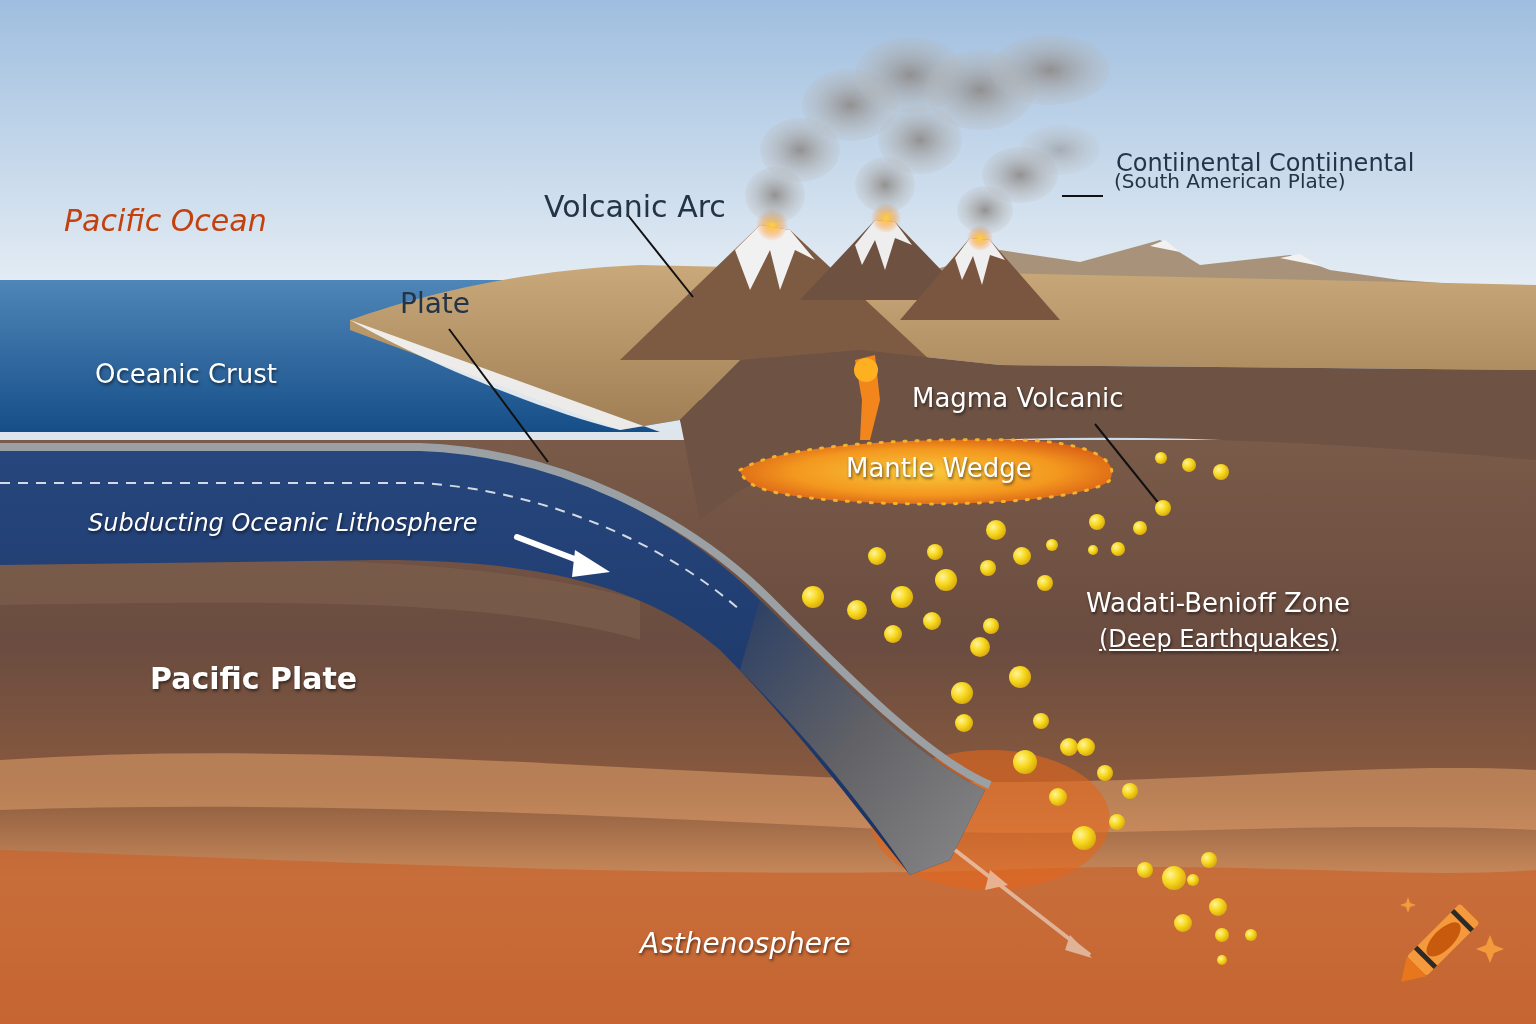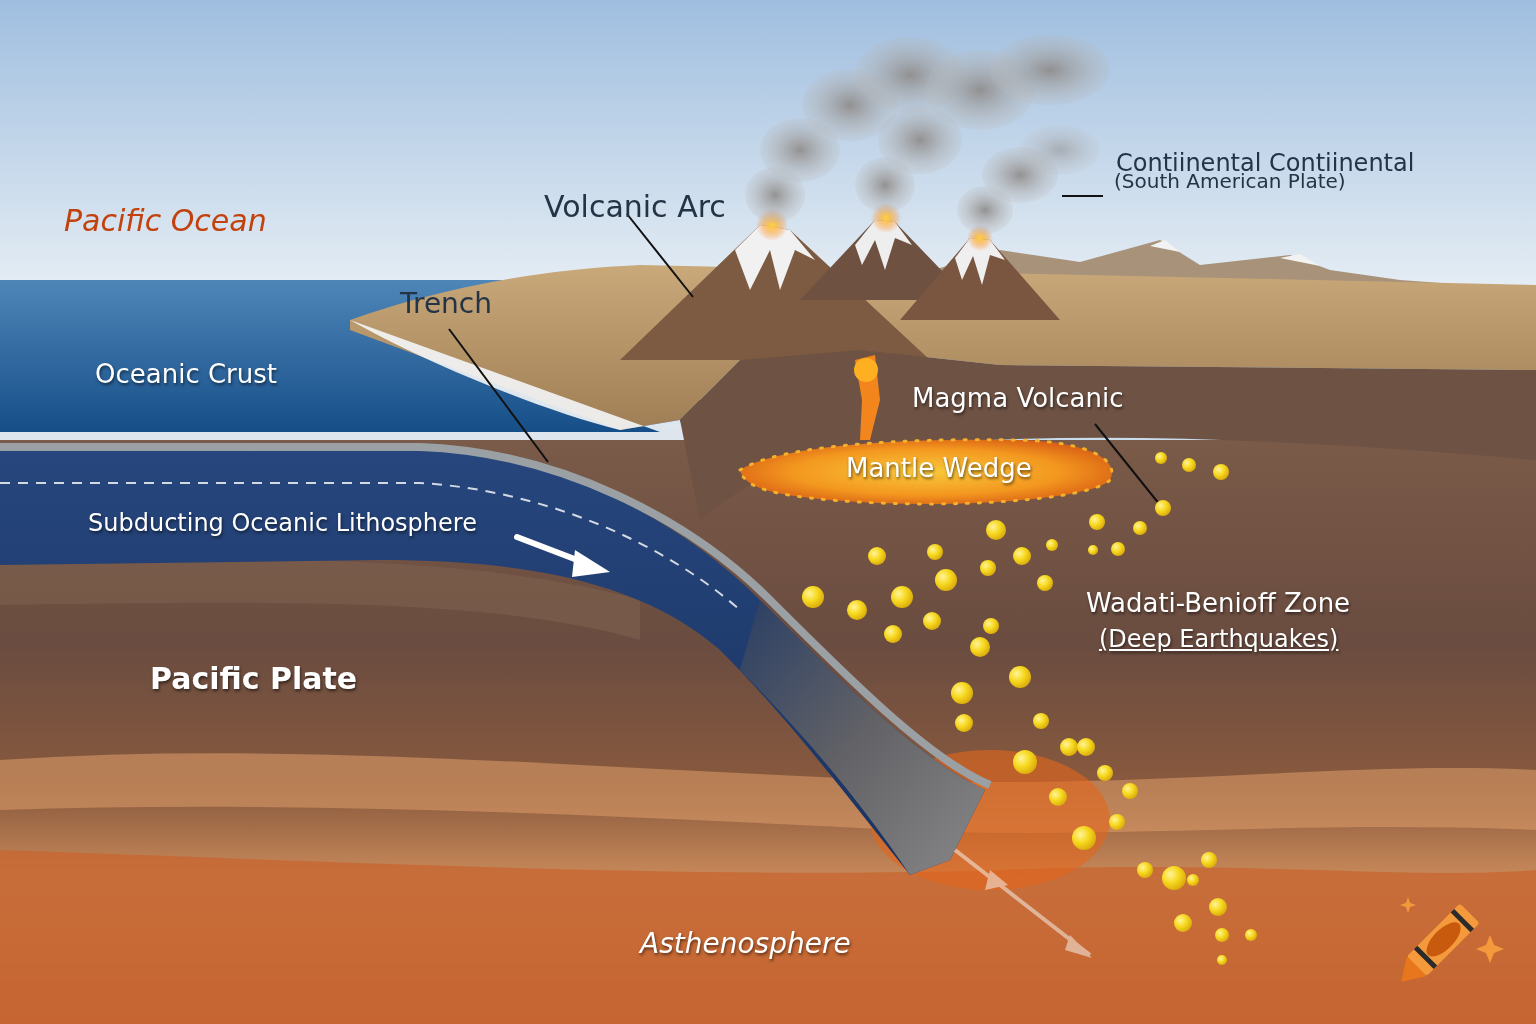--- a/index.html
+++ b/index.html
@@ -197,21 +197,21 @@
     <polygon points="-40,-14 -62,0 -40,14" fill="#e8761c"></polygon>
   </g>
   <path d="M1490 935 L1494 945 L1504 949 L1494 953 L1490 963 L1486 953 L1476 949 L1486 945 Z" fill="#f59a3c"></path>
   <path d="M1408 897 L1410 903 L1416 905 L1410 907 L1408 913 L1406 907 L1400 905 L1406 903 Z" fill="#f59a3c"></path>
 </svg>
 
 <div class="label dark italic" style="left:64px;top:204px;font-size:30px;color:#c2410c;">Pacific Ocean</div>
 <div class="label dark" style="left:544px;top:174px;font-size:30px;margin-top:16px;">Volcanic Arc</div>
 <div class="label dark" style="left:1116px;top:150px;font-size:24px;">Contiinental Contiinental</div>
 <div class="label dark" style="left:1114px;top:170px;font-size:20px;">(South American Plate)</div>
-<div class="label dark" style="left:400px;top:288px;font-size:28px;">Trench</div>
+<div class="label dark" style="left:400px;top:288px;font-size:28px;">Plate</div>
 <div class="label light" style="left:95px;top:360px;font-size:26px;">Oceanic Crust</div>
 <div class="label light" style="left:912px;top:384px;font-size:26px;">Magma Volcanic</div>
 <div class="label light" style="left:846px;top:454px;font-size:26px;">Mantle Wedge</div>
-<div class="label light" style="left:88px;top:510px;font-size:24px;">Subducting Oceanic Lithosphere</div>
+<div class="label light" style="left:88px;top:510px;font-size:24px;font-style:italic;">Subducting Oceanic Lithosphere</div>
 <div class="label light" style="left:1086px;top:589px;font-size:26px;">Wadati-Benioff Zone</div>
 <div class="label light" style="left:1099px;top:626px;font-size:24px;text-decoration:underline;">(Deep Earthquakes)</div>
 <div class="label light bold" style="left:150px;top:662px;font-size:30px;">Pacific Plate</div>
 <div class="label light italic" style="left:640px;top:928px;font-size:28px;">Asthenosphere</div>
 
 </body></html>

